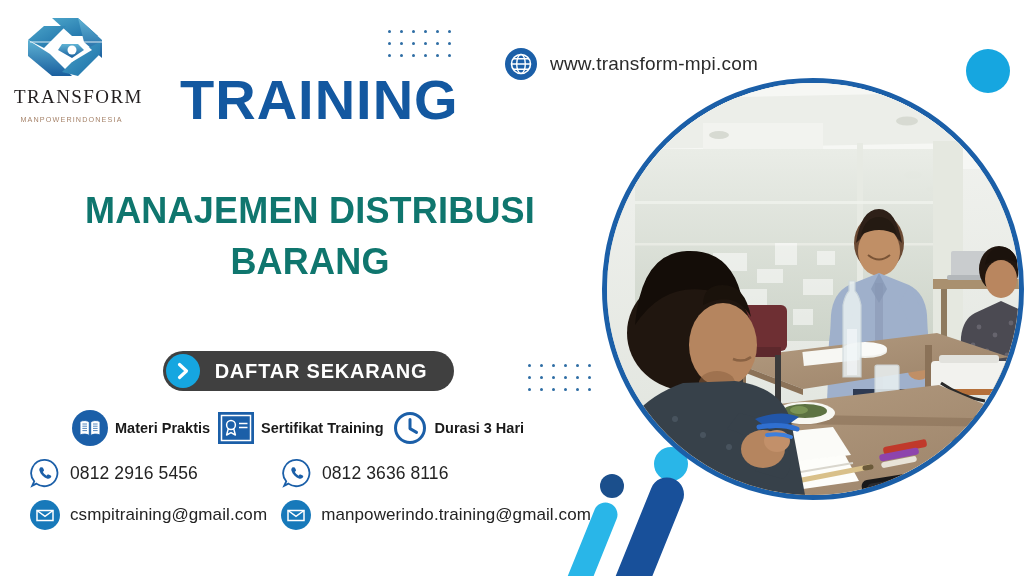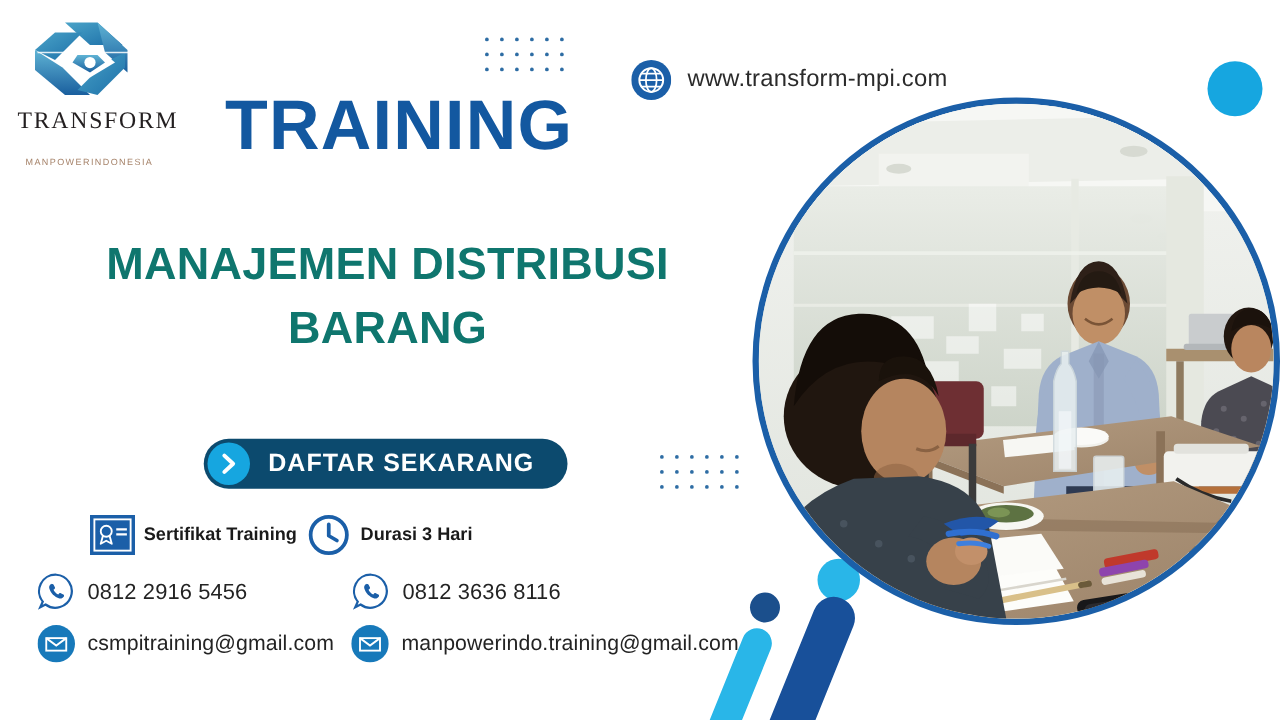--- a/index.html
+++ b/index.html
@@ -36,21 +36,21 @@
     color: #231f20;
     margin-top: 1px;
     line-height: 1;
     white-space: nowrap;
   }
   .logo-sub {
     font-family: "Liberation Sans", sans-serif;
     font-size: 7.2px;
     letter-spacing: 1.15px;
     color: #a6836a;
-    margin-top: 20px;
+    margin-top: 10px;
     line-height: 1;
     white-space: nowrap;
   }
 
   
   .title-training {
     position: absolute;
     left: 180px; top: 72px;
     font-size: 56px;
     font-weight: 700;
@@ -83,21 +83,21 @@
     color: #2b2b2b;
     letter-spacing: 0.2px;
     white-space: nowrap;
   }
 
   
   .cta {
     position: absolute;
     left: 163px; top: 351px;
     width: 291px; height: 40px;
-    background: #0c4a6e;
+    background: #404040;
     border-radius: 20px;
     display: flex;
     align-items: center;
     padding-left: 3px;
     box-sizing: border-box;
   }
   .cta-icon {
     width: 34px; height: 34px;
     border-radius: 50%;
     background: #16a6e0;
@@ -285,20 +285,30 @@
     <span class="cta-icon">
       <svg width="20" height="20" viewBox="0 0 20 20">
         <path d="M6.5 3.5 L13.5 10 L6.5 16.5" fill="none" stroke="#ffffff" stroke-width="3.2" stroke-linecap="round" stroke-linejoin="round"></path>
       </svg>
     </span>
     <span class="cta-label">DAFTAR  SEKARANG</span>
   </div>
 
   <div class="features">
 
+    <div class="feature">
+      <svg class="ficon" width="36" height="36" viewBox="0 0 36 36">
+        <circle cx="18" cy="18" r="18" fill="#1b5fa8"></circle>
+        <path d="M8 11.5 C11.5 10 15 10.3 17.3 12 L17.3 25.5 C15 23.9 11.5 23.6 8 25 Z" fill="#ffffff" stroke="#1b5fa8" stroke-width="0.9"></path>
+        <path d="M28 11.5 C24.5 10 21 10.3 18.7 12 L18.7 25.5 C21 23.9 24.5 23.6 28 25 Z" fill="#ffffff" stroke="#1b5fa8" stroke-width="0.9"></path>
+        <path d="M10.4 14 H15 M10.4 16.2 H15 M10.4 18.4 H15 M10.4 20.6 H15
+                 M21 14 H25.6 M21 16.2 H25.6 M21 18.4 H25.6 M21 20.6 H25.6" stroke="#1b5fa8" stroke-width="0.75"></path>
+      </svg>
+      <span class="feature-label">Materi Praktis</span>
+    </div>
 
     <div class="feature">
       <svg class="ficon" width="36" height="32" viewBox="0 0 36 32">
         <rect x="0" y="0" width="36" height="32" fill="#1b5fa8"></rect>
         <rect x="3.5" y="3.5" width="29" height="25" fill="none" stroke="#ffffff" stroke-width="1.5"></rect>
         <circle cx="13" cy="13" r="4.4" fill="none" stroke="#ffffff" stroke-width="1.5"></circle>
         <path d="M10.4 16.4 L8.6 23 L13 20.6 L17.4 23 L15.6 16.4" fill="none" stroke="#ffffff" stroke-width="1.5" stroke-linejoin="round"></path>
         <path d="M21 11.5 H29.5 M21 15.5 H29.5" stroke="#ffffff" stroke-width="1.7"></path>
       </svg>
       <span class="feature-label">Sertifikat Training</span>

